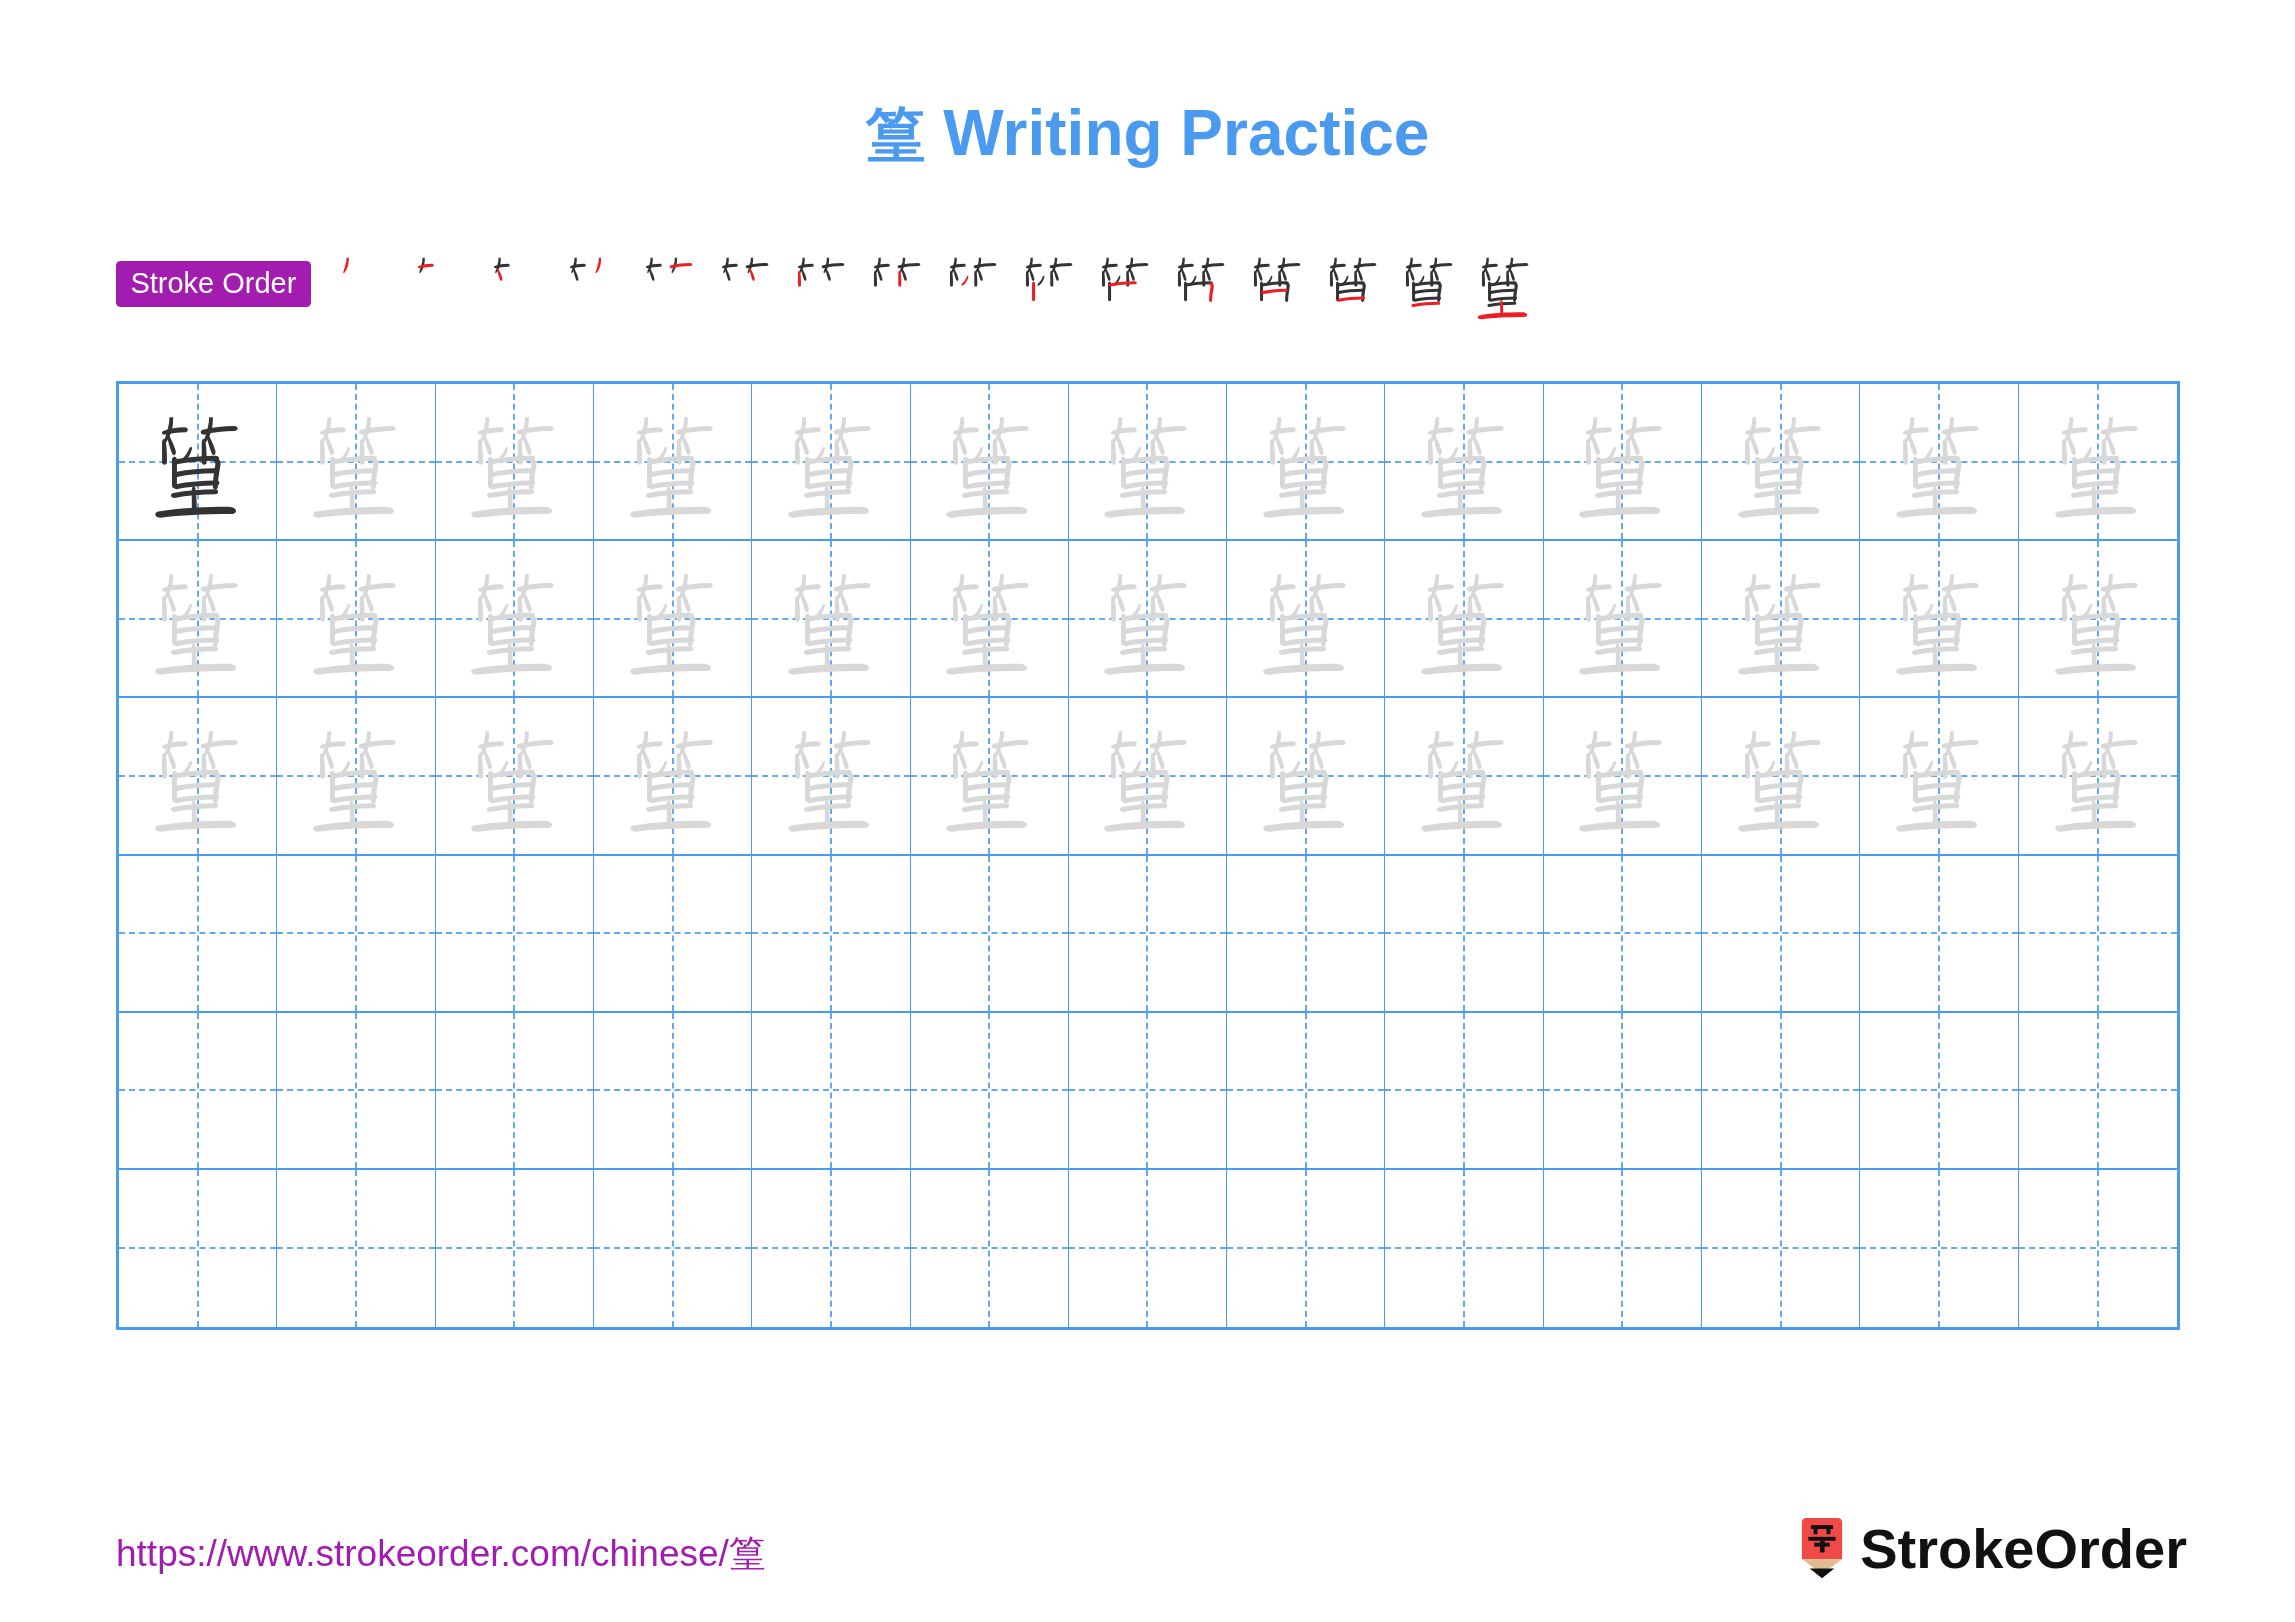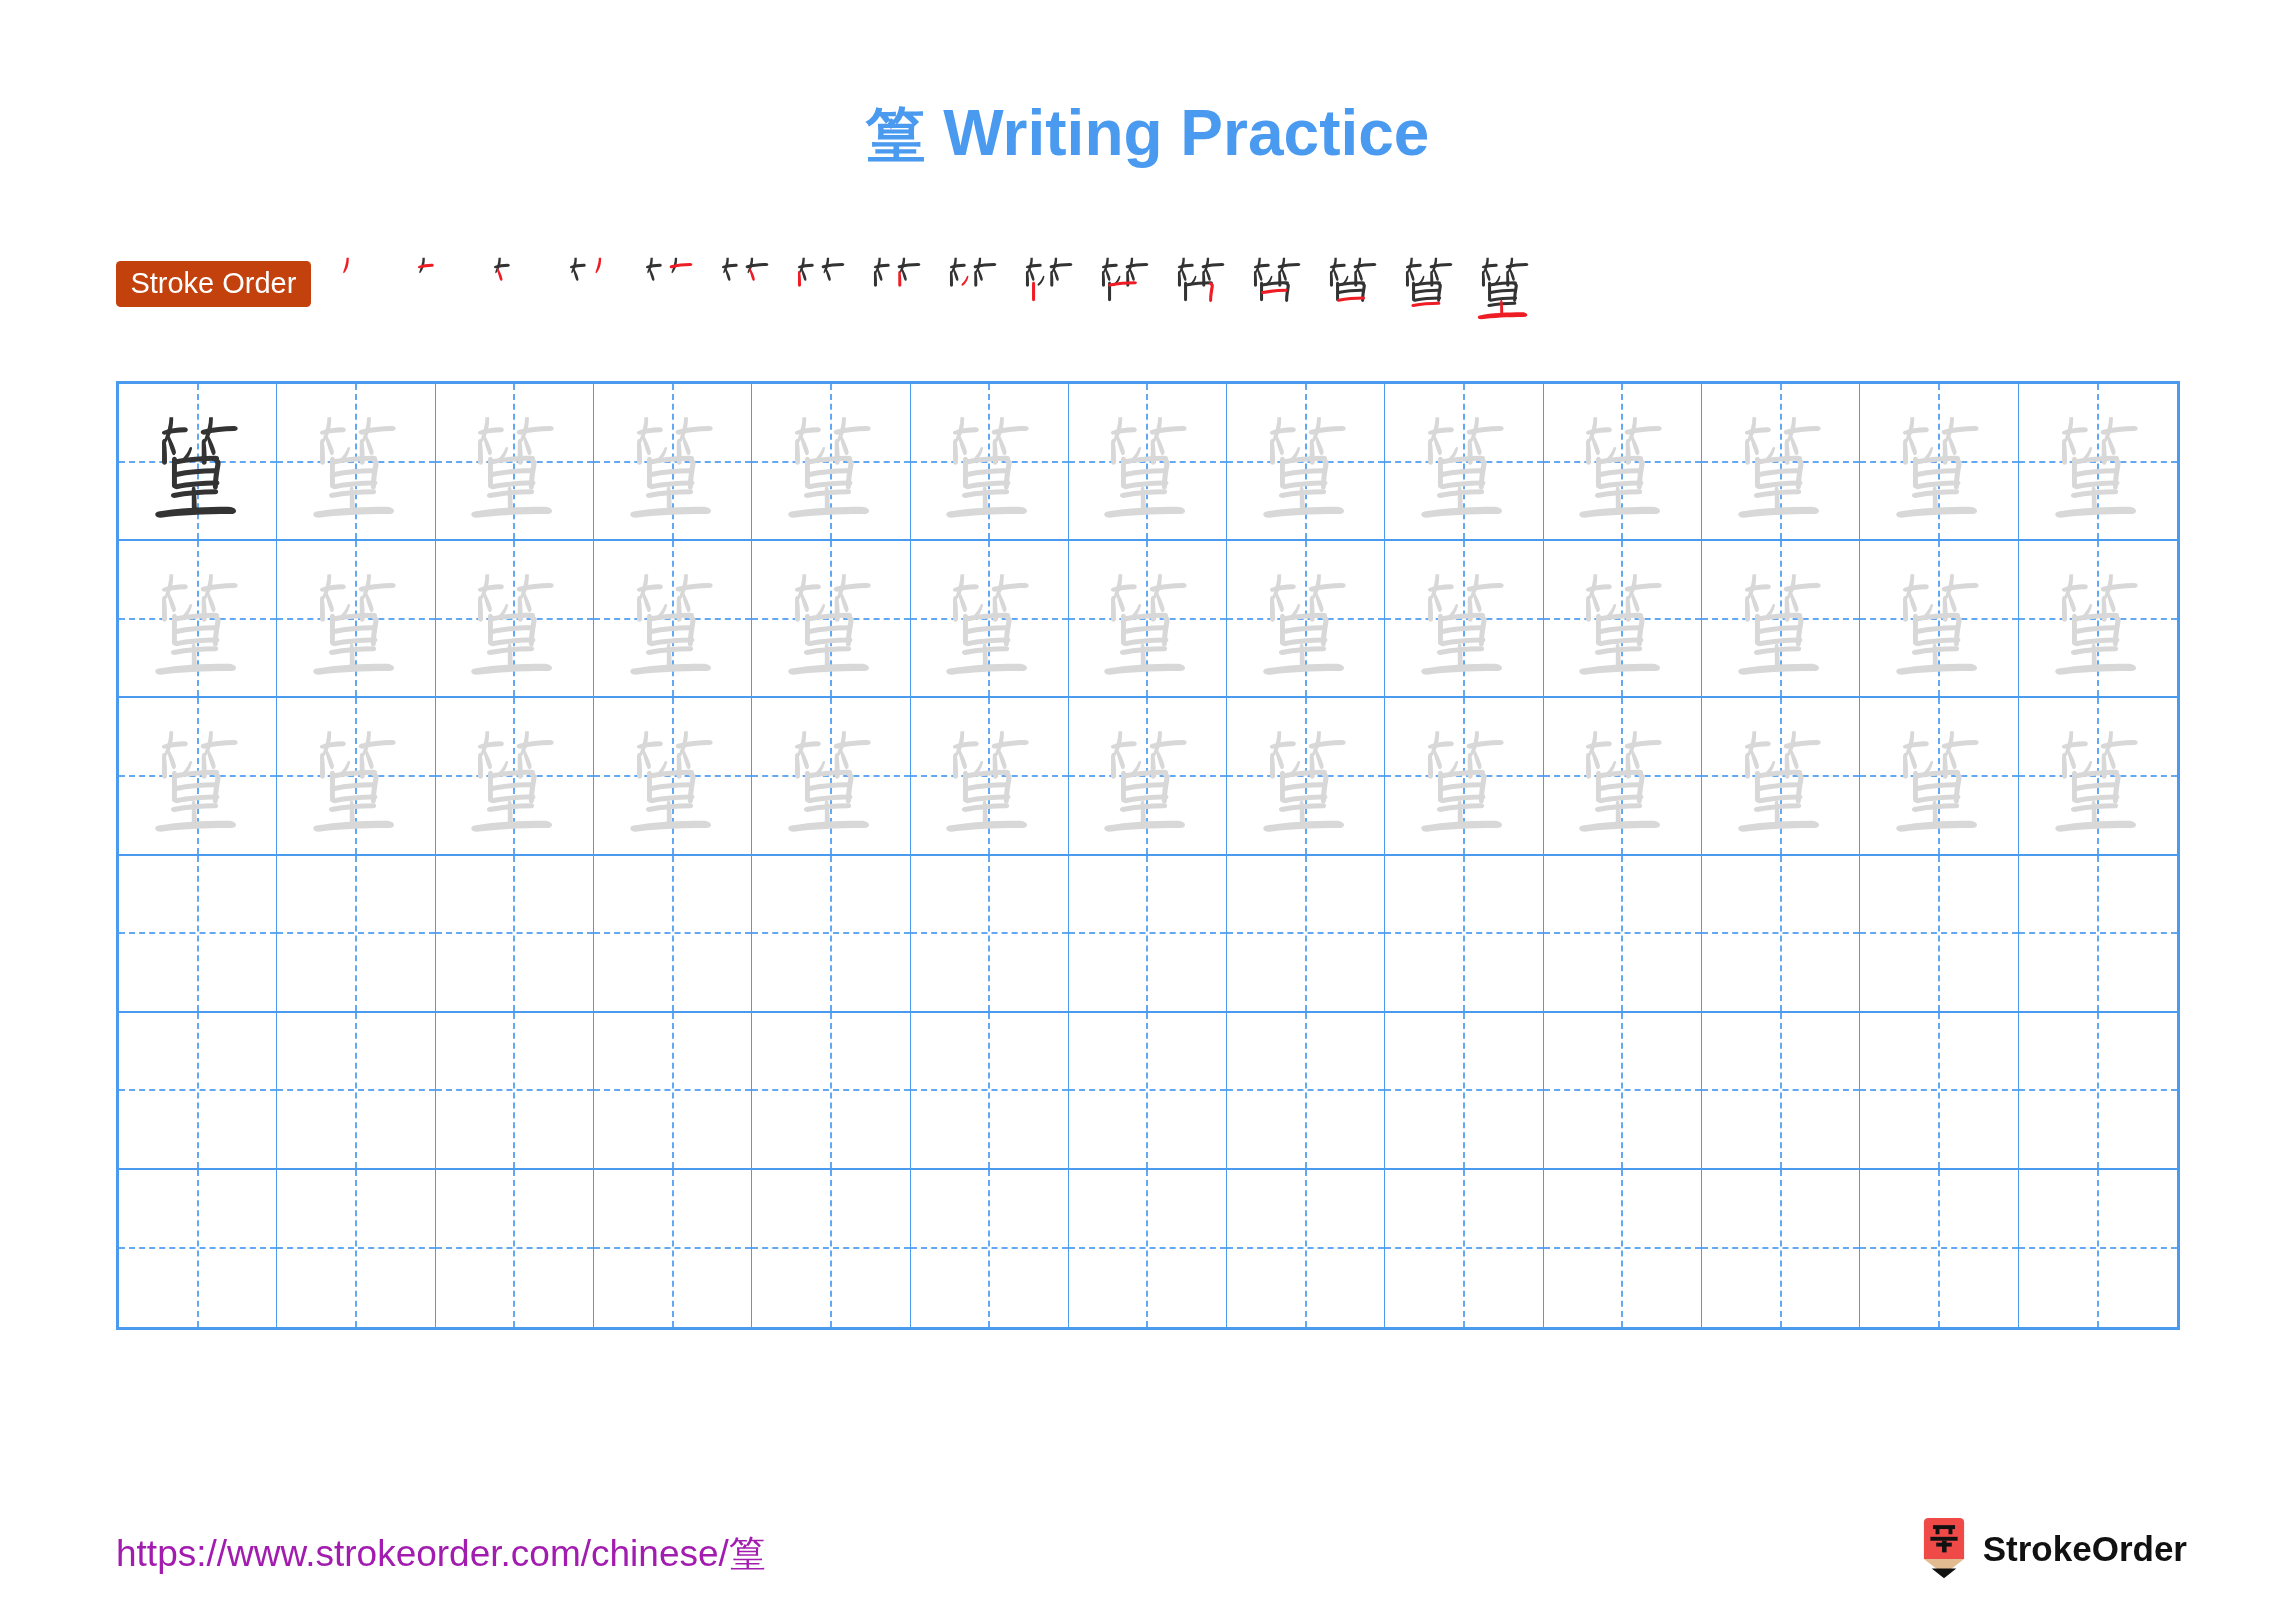--- a/index.html
+++ b/index.html
@@ -24,21 +24,21 @@
   }
   #title .t-char{font-family:"DejaVu Sans",sans-serif;font-size:60px;}
 
   
   #stroke-row{
     position:absolute;top:247px;left:116px;
     width:2068px;height:79px;
     display:flex;align-items:flex-start;
   }
   #so-badge{
-    background:#c2410c;color:#ffffff;
+    background:#a21caf;color:#ffffff;
     font-size:29px;font-weight:400;
     padding:7.2px 14.4px 9.2px 14.4px;
     border-radius:4.6px;
     white-space:nowrap;
     line-height:1;
     margin-top:14.4px;
     flex:0 0 auto;
   }
   #so-steps{
     display:flex;align-items:flex-start;
@@ -106,21 +106,21 @@
 
   #brand{
     position:absolute;right:108px;top:1517px;
     display:flex;align-items:center;gap:14.4px;
     height:63px;
   }
   #brand-mark{
     position:relative;width:48px;height:63px;flex:0 0 auto;
   }
   #brand-name{
-    font-size:35px;font-weight:bold;color:#111111;
+    font-size:56px;font-weight:bold;color:#111111;
     white-space:nowrap;line-height:1;
   }
 </style>
 </head>
 <body>
 
 <div id="title">
   <span class="t-char">篁</span><span> Writing Practice</span>
 </div>
 

